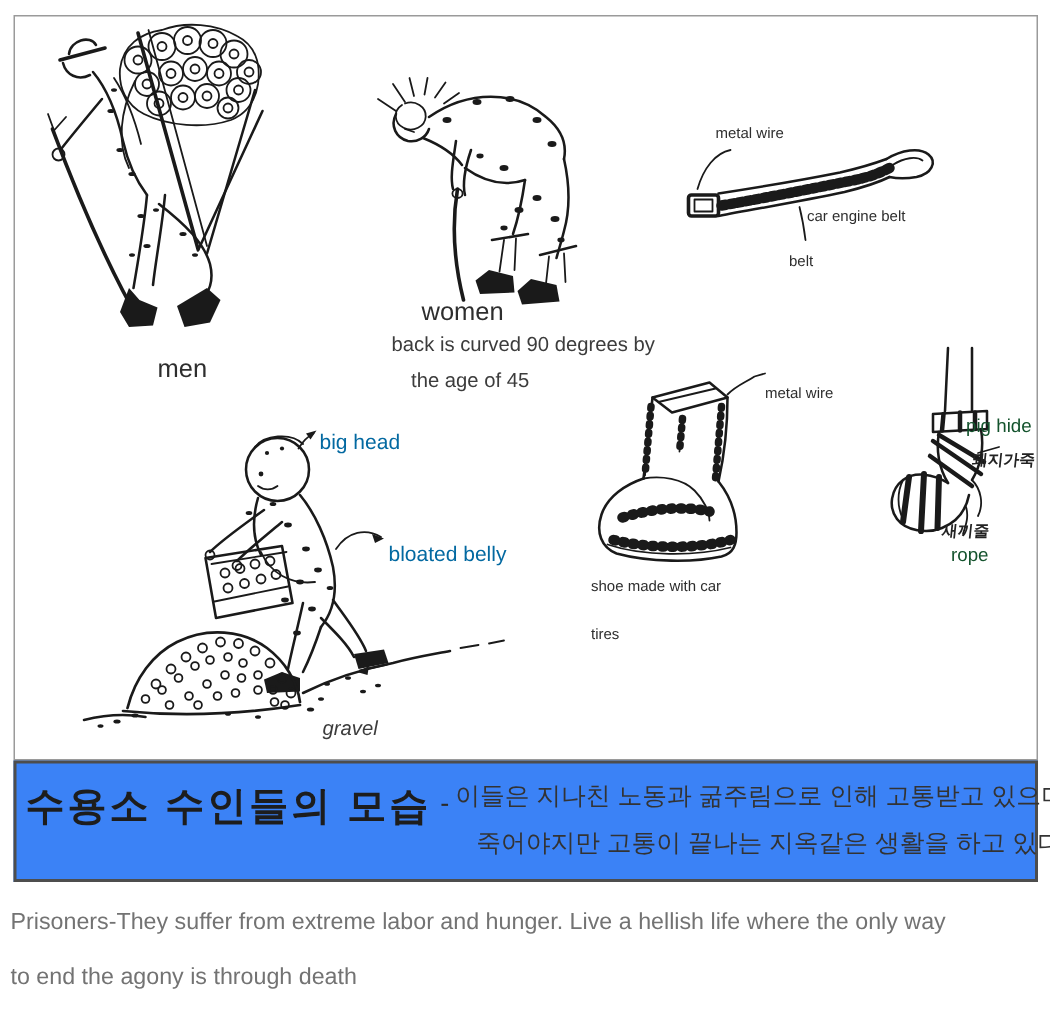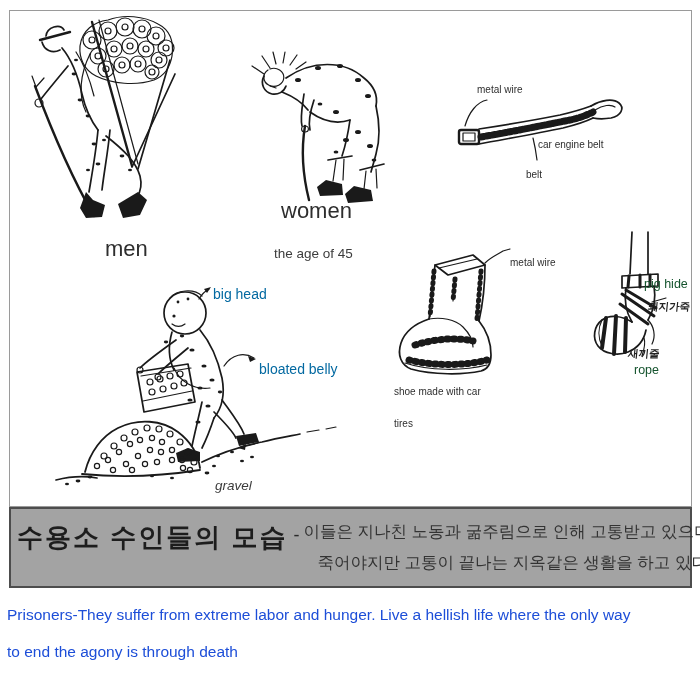--- a/index.html
+++ b/index.html
@@ -6,38 +6,38 @@
   .page{
     position:relative;width:700px;height:675px;background:#ffffff;
     font-family:"Liberation Sans",sans-serif;color:#2b2b2b;overflow:hidden;
   }
   .panel{
     position:absolute;left:9px;top:10px;width:681px;height:495px;
     border:1px solid #9a9a9a;background:#ffffff;
   }
   .kbox{
     position:absolute;left:9px;top:507px;width:679px;height:77px;
-    border:2px solid #4d4d4d;background:#a3a3a3;
+    border:2px solid #4d4d4d;background:#3b82f6;
     display:flex;align-items:flex-start;padding:0;box-sizing:content-box;
   }
   .k-title{
     font-size:26px;font-weight:bold;color:#1d1d1d;letter-spacing:2px;
     margin:11px 0 0 6px;white-space:nowrap;
   }
   .k-sep{font-size:18px;color:#2a2a2a;margin:16px 4px 0 6px;}
   .k-body{font-size:16.5px;line-height:31px;color:#333;margin-top:7px;white-space:nowrap;}
   .k-line{display:block;}
   .k-line2{margin-left:14px;}
   .footer{
-    position:absolute;left:7px;top:596px;font-size:15.5px;line-height:37px;color:#1d4ed8;
+    position:absolute;left:7px;top:596px;font-size:15.5px;line-height:37px;color:#737373;
   }
   .fig{position:absolute;}
   .fig svg{overflow:visible;display:block;}
   .lbl{position:absolute;white-space:nowrap;color:#2e2e2e;}
-  .lbl.s17{font-size:22px;}
+  .lbl.s17{font-size:17px;}
   .lbl.s16{font-size:10px;}
   .lbl.s14{font-size:14px;color:#0369a1;}
   .lbl.s13{font-size:13.5px;color:#3c3c3c;}
   .lbl.s12{font-size:12.5px;color:#14532d;}
   .lbl.kr-hand{font-size:10.5px;font-weight:bold;color:#222;transform:skewX(-6deg);}
   
   .ink{stroke:#1a1a1a;fill:none;stroke-width:1.7;stroke-linecap:round;stroke-linejoin:round;}
   .thin{stroke-width:1.2;}
   .thick{stroke-width:2.4;}
   .dark{fill:#1a1a1a;stroke:none;}
@@ -156,20 +156,21 @@
         <ellipse cx="74" cy="52" rx="2.4" ry="1.6" class="dark"></ellipse>
         <ellipse cx="112" cy="80" rx="3" ry="2" class="dark"></ellipse>
         <ellipse cx="124" cy="94" rx="3" ry="2" class="dark"></ellipse>
         <ellipse cx="100" cy="88" rx="3" ry="2" class="dark"></ellipse>
         <ellipse cx="90" cy="100" rx="2.4" ry="1.6" class="dark"></ellipse>
         <ellipse cx="128" cy="108" rx="2.4" ry="1.6" class="dark"></ellipse>
       </g>
     </svg>
   </div>
   <div class="lbl s17" style="left:281px;top:198px;">women</div>
+  <div class="lbl s13" style="left:261px;top:222px;">back is curved 90 degrees by</div>
   <div class="lbl s13" style="left:274px;top:246px;">the age of 45</div>
 
   <div class="fig" style="left:455px;top:92px;">
     <svg width="175" height="72" viewBox="0 0 175 72">
       <g class="ink">
         <rect x="4" y="38" width="20" height="14" rx="2" class="thick"></rect>
         <rect x="8" y="41" width="12" height="8" class="thin"></rect>
         <path d="M24,37 C50,33 80,28 105,23 C118,20 128,17 136,14"></path>
         <path d="M24,52 C50,47 80,42 108,36 C120,33 130,30 138,26"></path>
         <path d="M136,14 C146,8 158,6 164,11 C170,16 166,24 156,26 C150,27 143,27 138,26"></path>

